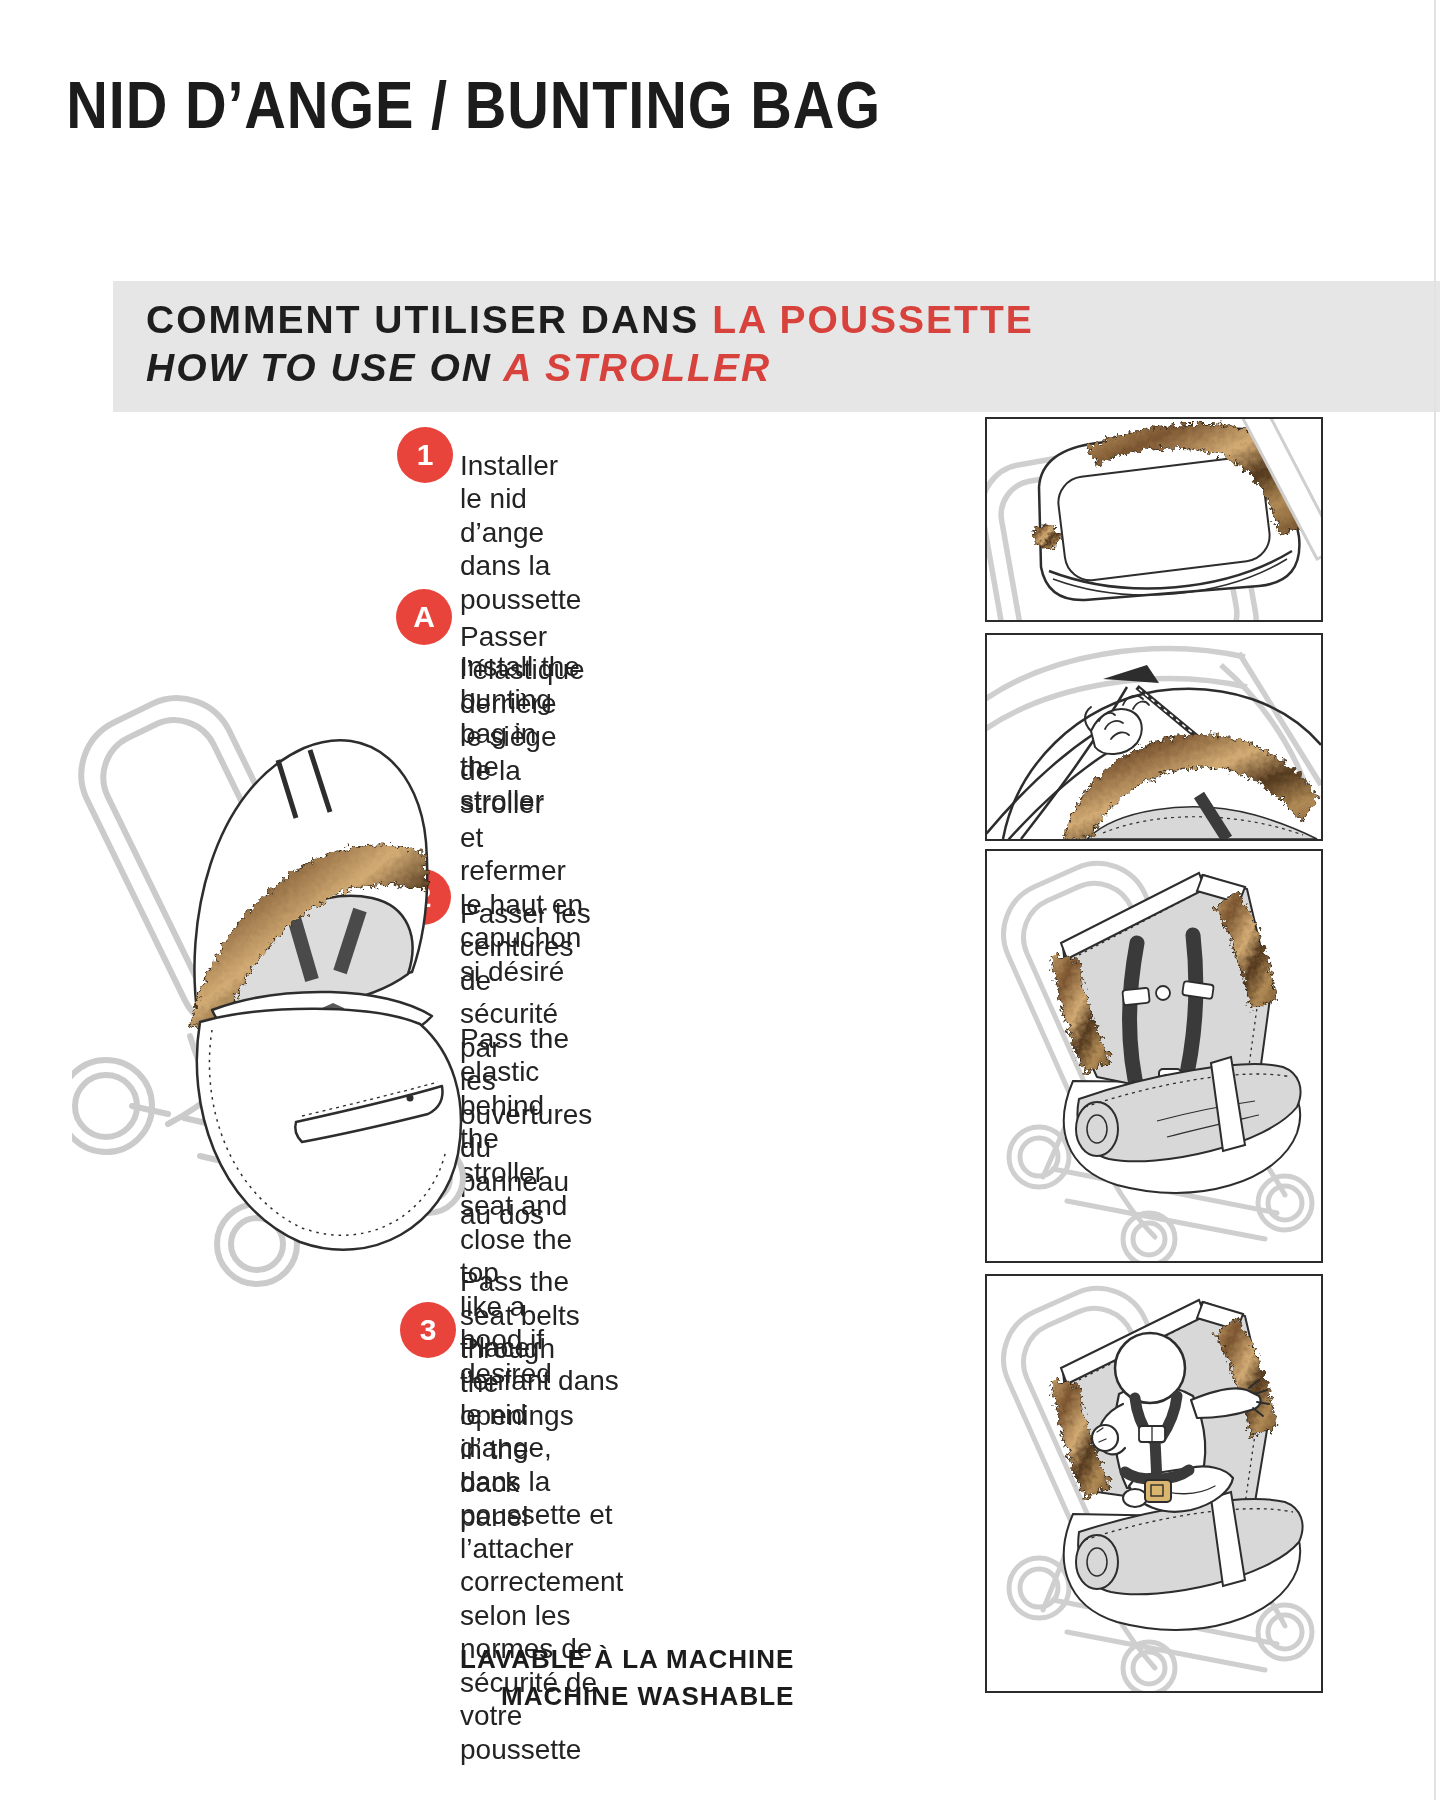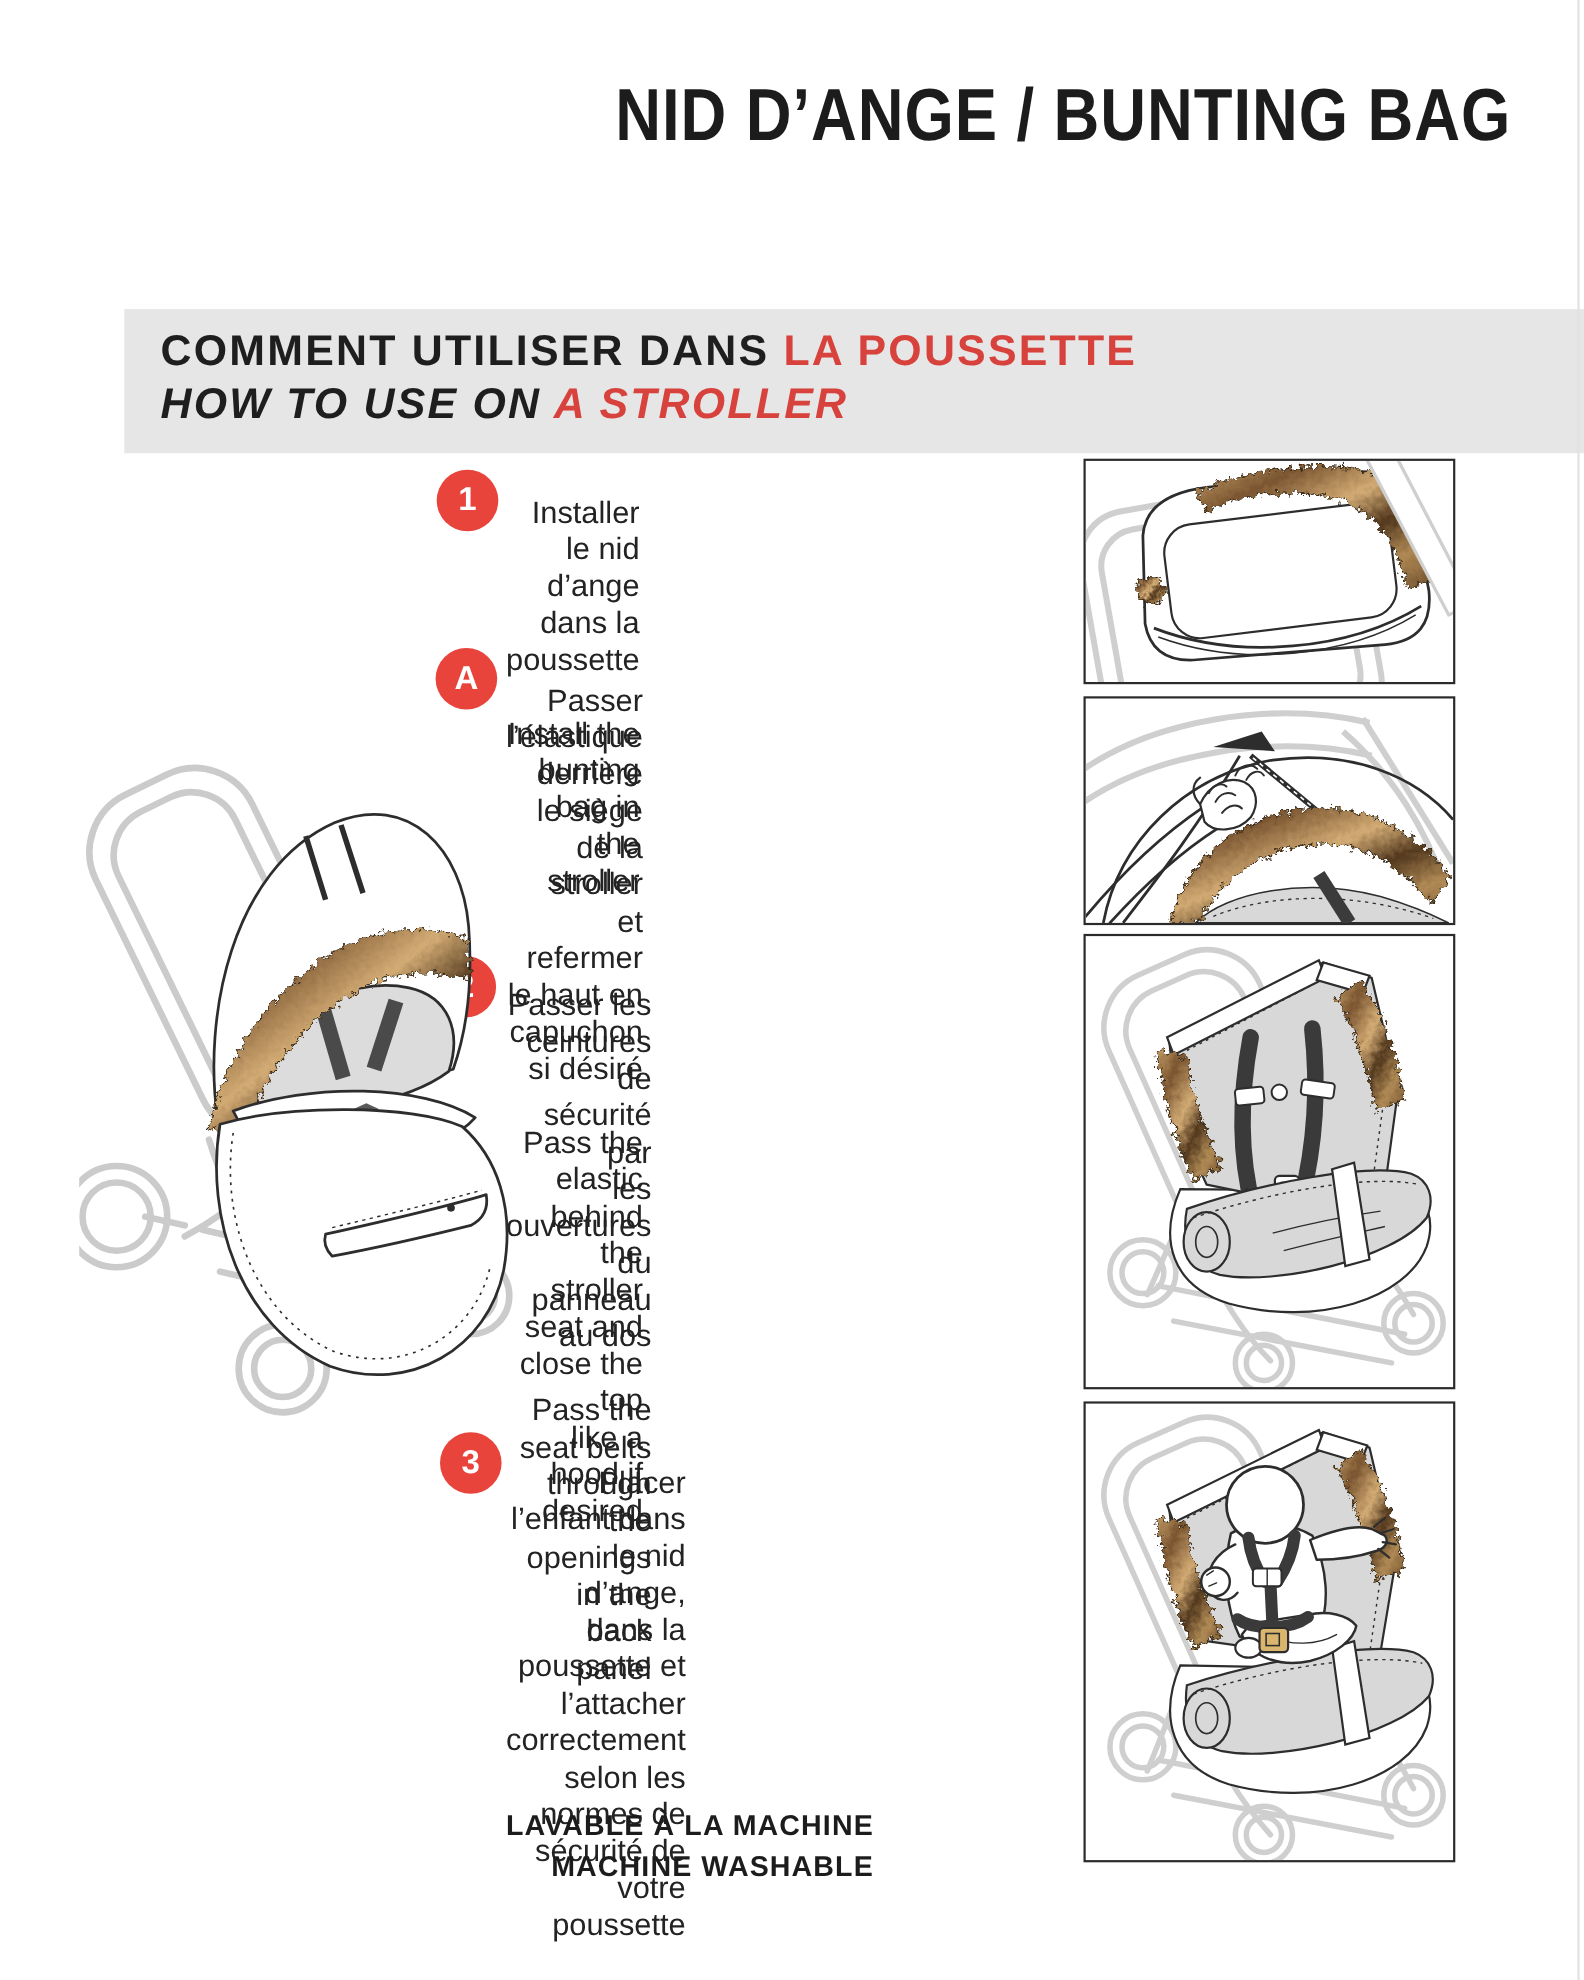--- a/index.html
+++ b/index.html
@@ -1,34 +1,34 @@
 <!DOCTYPE html>
 <html><head>
 <meta charset="utf-8">
 <style>
   html,body{margin:0;padding:0;background:#ffffff;}
   .page{position:relative;width:1440px;height:1800px;background:#ffffff;overflow:hidden;
         font-family:"Liberation Sans", sans-serif;color:#232323;}
-  .title-wrap{position:absolute;top:66px;left:0;width:1440px;text-align:right;}
+  .title-wrap{position:absolute;top:66px;left:0;width:1440px;text-align:left;}
   .title{display:inline-block;font-size:67px;font-weight:bold;letter-spacing:1px;
          transform:scaleX(0.86);transform-origin:center;white-space:nowrap;color:#1c1c1c;}
   .subtitle-wrap{position:absolute;top:150px;left:0;width:1440px;text-align:center;}
   .subtitle{display:inline-block;font-size:24px;font-weight:bold;letter-spacing:.5px;
             transform:scaleX(0.97);white-space:nowrap;color:#1c1c1c;}
   .banner{position:absolute;left:113px;top:233px;width:1352px;height:131px;background:#e6e6e6;margin-top:48px;}
   .banner .line{position:absolute;left:33px;white-space:nowrap;font-weight:bold;font-size:39px;
                 letter-spacing:2px;color:#1e1e1e;}
   .banner .line1{top:17px;}
   .banner .line2{top:65px;font-style:italic;}
   .banner .red{color:#d8423d;}
   .step{position:absolute;}
   .badge{position:absolute;width:56px;height:56px;border-radius:50%;background:#e8443c;
          color:#ffffff;font-size:30px;font-weight:bold;display:flex;align-items:center;
          justify-content:center;}
-  .step-text{position:absolute;left:460px;font-size:28px;line-height:33.5px;white-space:pre-line;text-align:right;}
+  .step-text{position:absolute;left:460px;font-size:28px;line-height:33.5px;white-space:pre-line;}
   .step-text .fr{font-style:normal;}
   .step-text .en{}
   .footer-note{position:absolute;left:460px;top:1641px;font-size:26px;font-weight:bold;
                line-height:37px;letter-spacing:1px;color:#1c1c1c;text-align:right;}
   .footer-note .en{}
   .figbox{position:absolute;left:985px;width:338px;border:2px solid #2b2b2b;background:#ffffff;
           box-sizing:border-box;overflow:hidden;}
   .fig1{top:417px;height:205px;}
   .fig2{top:633px;height:208px;}
   .fig3{top:849px;height:414px;}

